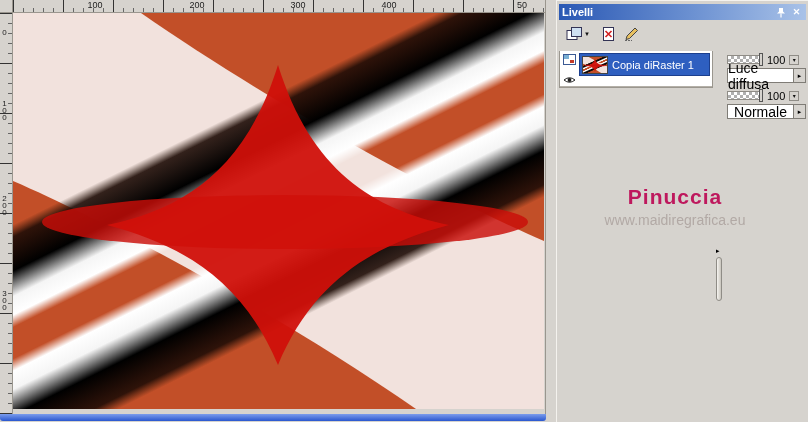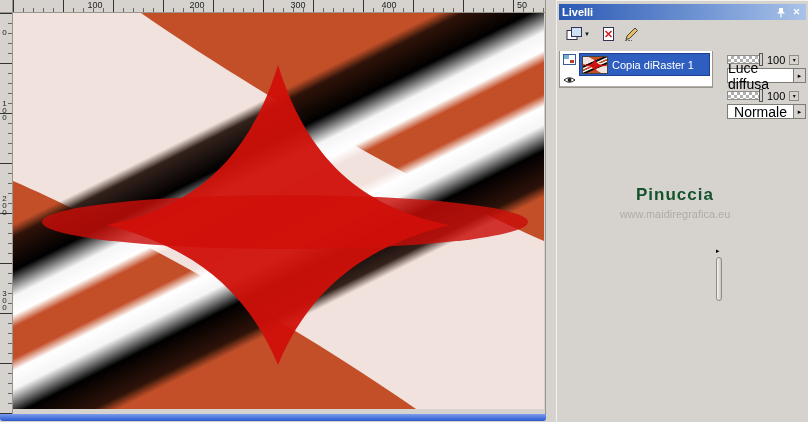--- a/index.html
+++ b/index.html
@@ -80,22 +80,22 @@
   .opacity-value { font-size:11px; color:#000; }
   .mini-btn { width:10px; height:10px; border:1px solid #8f8c86; background:#d6d3ce; font-size:6px;
               display:flex; align-items:center; justify-content:center; color:#111; }
   .blend-row { display:flex; height:16px; margin-top:2px; }
   .blend-select { flex:1; height:15px; background:#fff; border:1px solid #7f7c76; font-size:14px;
                   display:flex; align-items:center; justify-content:center; color:#000; }
   .blend-arrow-btn { width:12px; height:15px; background:#d6d3ce; border:1px solid #7f7c76; border-left:none;
                      display:flex; align-items:center; justify-content:center; font-size:7px; color:#000; }
 
   #watermark { position:absolute; left:30px; top:184px; width:176px; text-align:center; pointer-events:none; }
-  #watermark .wm1 { font-size:17px; font-weight:bold; color:#14532d; letter-spacing:1px; }
-  #watermark .wm2 { font-size:11px; color:#b2a9a5; margin-top:3px; }
+  #watermark .wm1 { font-size:21px; font-weight:bold; color:#be185d; letter-spacing:1px; }
+  #watermark .wm2 { font-size:14px; color:#b2a9a5; margin-top:3px; }
 </style>
 </head>
 <body>
 
 <svg width="0" height="0" style="position:absolute" aria-hidden="true">
   <defs>
     <linearGradient id="bandA" x1="0" y1="0" x2="0" y2="1">
       <stop offset="0" stop-color="#281408" stop-opacity="0"></stop>
       <stop offset="0.12" stop-color="#1e0c06" stop-opacity="0.9"></stop>
       <stop offset="0.45" stop-color="#000000"></stop>

